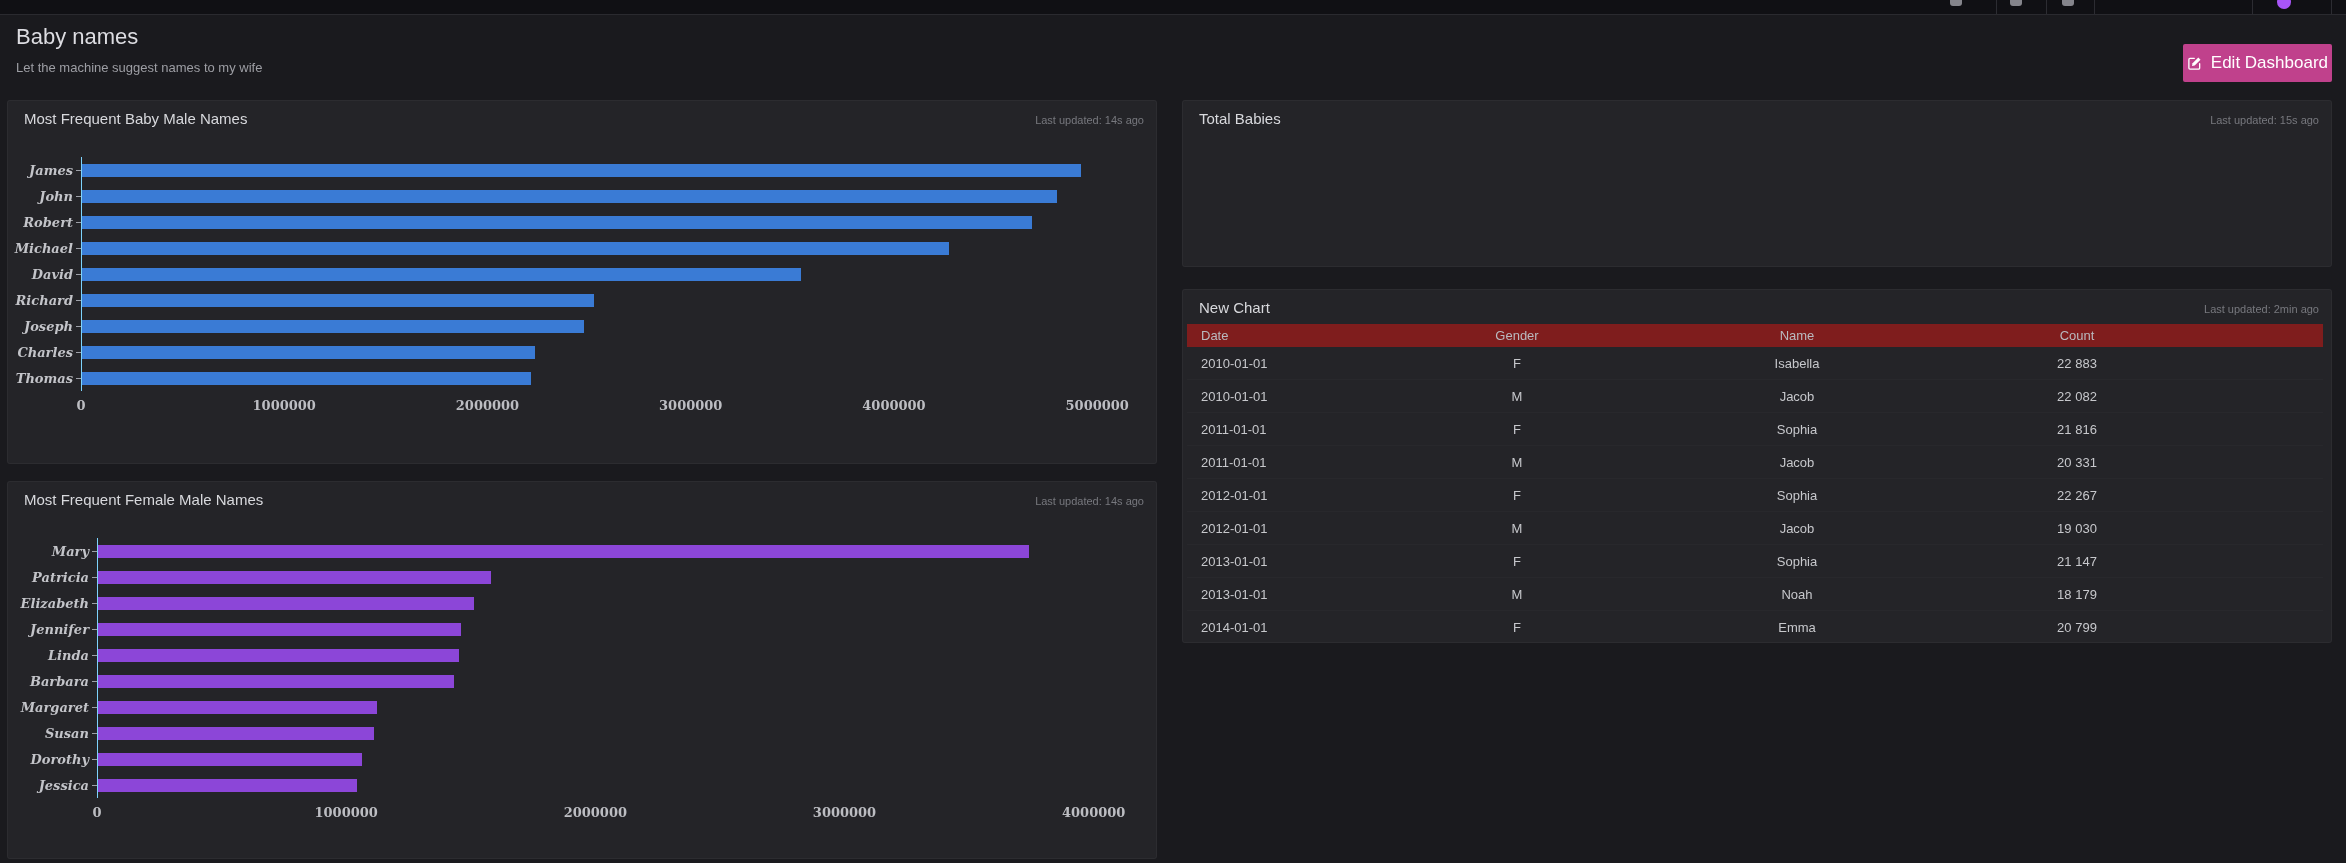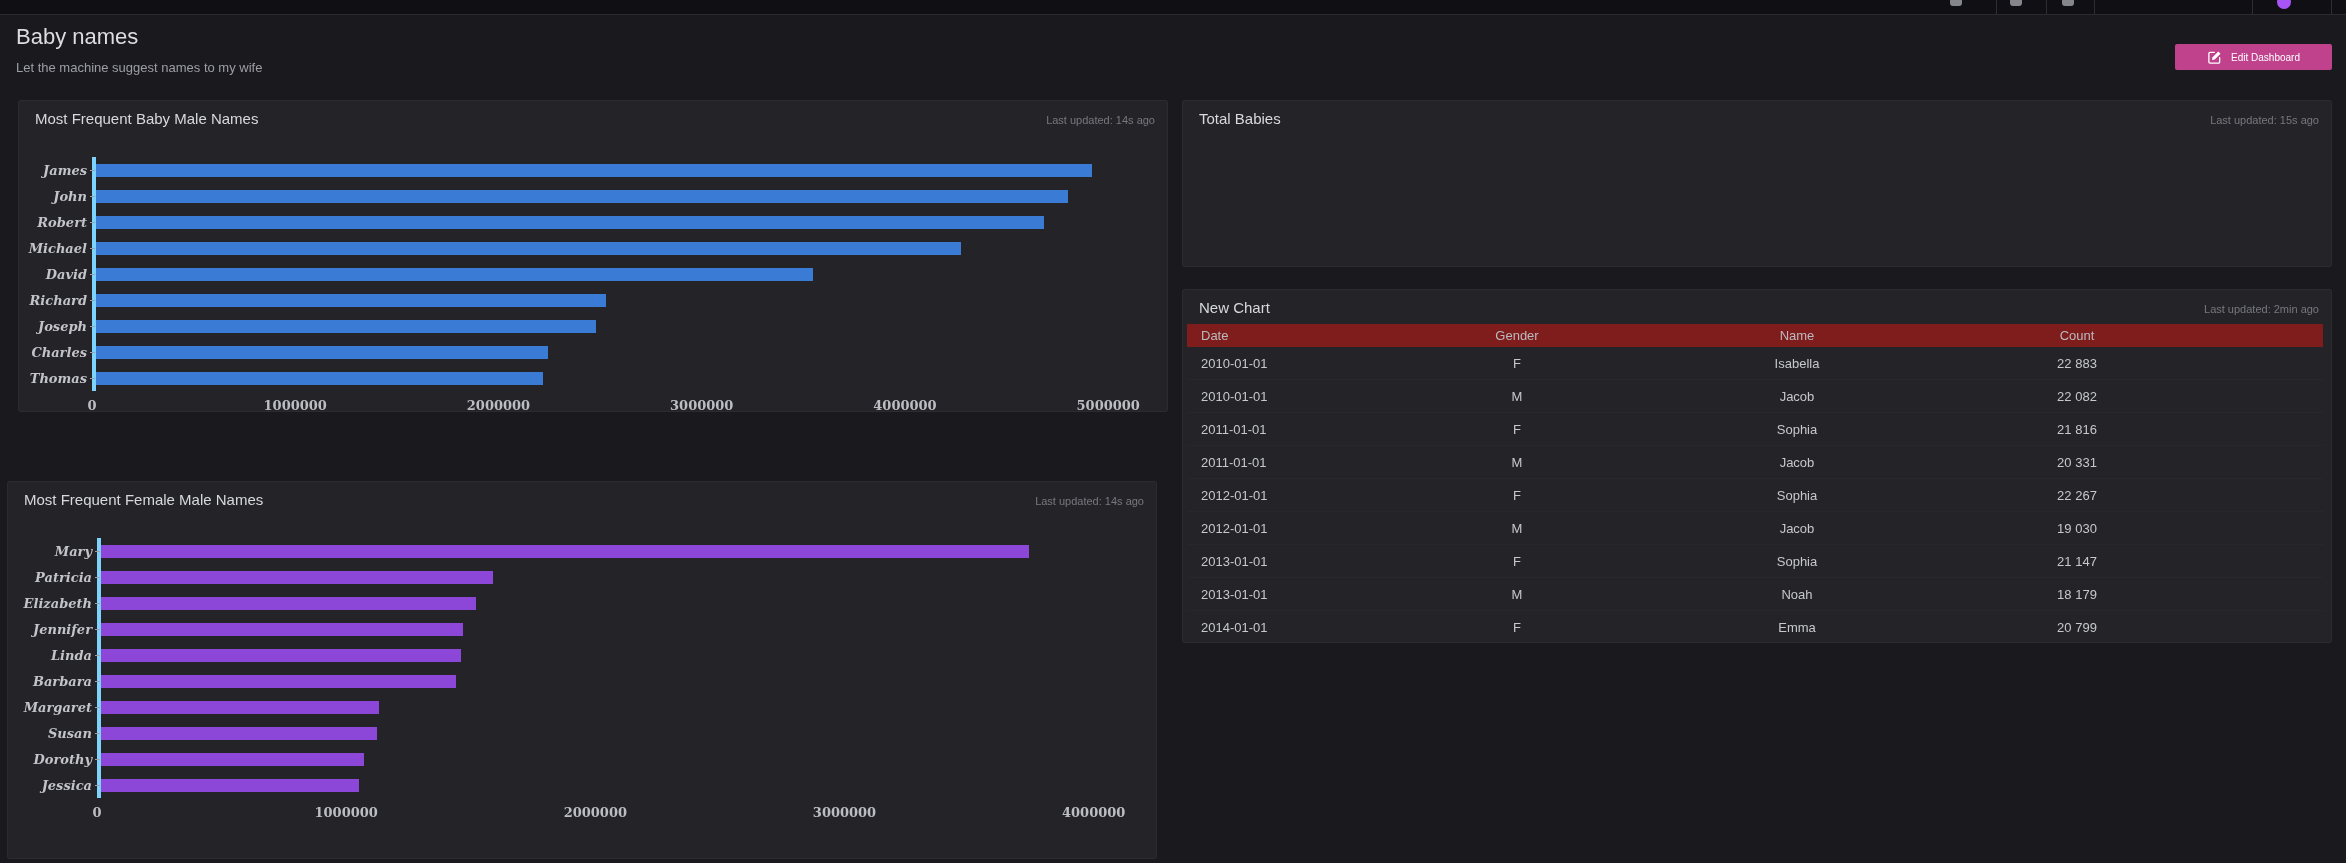--- a/index.html
+++ b/index.html
@@ -6,36 +6,36 @@
     font-family:"Liberation Sans",sans-serif;-webkit-font-smoothing:antialiased;}
   
   .top-bar{position:absolute;left:0;top:0;width:2346px;height:14px;background:#101014;
     border-bottom:1px solid #2a2a2f;overflow:hidden;}
   .tb-divider{position:absolute;top:0;width:1px;height:14px;background:#2c2c32;}
   .tb-icon{position:absolute;top:-6px;width:12px;height:12px;border-radius:3px;background:#9a9aa1;opacity:.85;}
   .tb-avatar{position:absolute;top:-5px;width:14px;height:14px;border-radius:50%;background:#a855f7;}
   
   .page-title{position:absolute;left:16px;top:24px;font-size:22px;color:#dcdce1;font-weight:400;}
   .page-subtitle{position:absolute;left:16px;top:60px;font-size:13px;color:#9d9ea4;}
-  .edit-btn{position:absolute;right:14px;top:44px;height:26px;padding:0 32px;border:none;border-radius:2px;
-    background:#c0418c;color:#fff;font-size:10px;font-family:"Liberation Sans",sans-serif;
+  .edit-btn{position:absolute;right:14px;top:44px;height:38px;padding:0 4px;border:none;border-radius:2px;
+    background:#c0418c;color:#fff;font-size:17px;font-family:"Liberation Sans",sans-serif;
     display:flex;align-items:center;gap:9px;cursor:pointer;}
   .edit-btn svg{display:block;}
   
   .panel{position:absolute;background:#242428;border:1px solid rgba(255,255,255,0.04);border-radius:3px;
     box-sizing:border-box;overflow:hidden;}
-  #panel-male  {left:18px;   top:100px; width:1150px; height:312px;}
+  #panel-male  {left:7px;   top:100px; width:1150px; height:364px;}
   #panel-female{left:7px;   top:481px; width:1150px; height:378px;}
   #panel-total {left:1182px;top:100px; width:1150px; height:167px;}
   #panel-table {left:1182px;top:289px; width:1150px; height:354px;}
   .panel-title{position:absolute;left:16px;top:9px;font-size:15px;color:#d8d9dd;font-weight:400;cursor:pointer;}
   .panel-updated{position:absolute;right:12px;top:13px;font-size:11px;color:#77787e;}
   
   .chart-area{position:absolute;left:16px;right:10px;top:56px;bottom:0;}
-  .plot{position:relative;border-left:4px solid #7dd3fc;font-style:italic;}
+  .plot{position:relative;border-left:1px solid #7dd3fc;font-style:italic;}
   .bar-row{position:relative;height:26px;display:flex;align-items:center;}
   .bar-row::before{content:'';position:absolute;left:-6px;top:50%;width:5px;height:1px;background:#9da0a8;}
   .bar-label{position:absolute;right:calc(100% + 9px);white-space:nowrap;
     font-family:"DejaVu Serif",serif;font-weight:bold;font-size:13px;color:#c3c4c9;}
   .bar{height:13px;}
   .x-axis{position:relative;margin-top:7px;height:16px;}
   .x-tick{position:absolute;transform:translateX(-50%);font-family:"DejaVu Serif",serif;
     font-weight:bold;font-size:13px;color:#bcbdc2;white-space:nowrap;}
   #male-chart .plot, #male-chart .x-axis{margin-left:57px;}
   #female-chart .plot, #female-chart .x-axis{margin-left:73px;}

